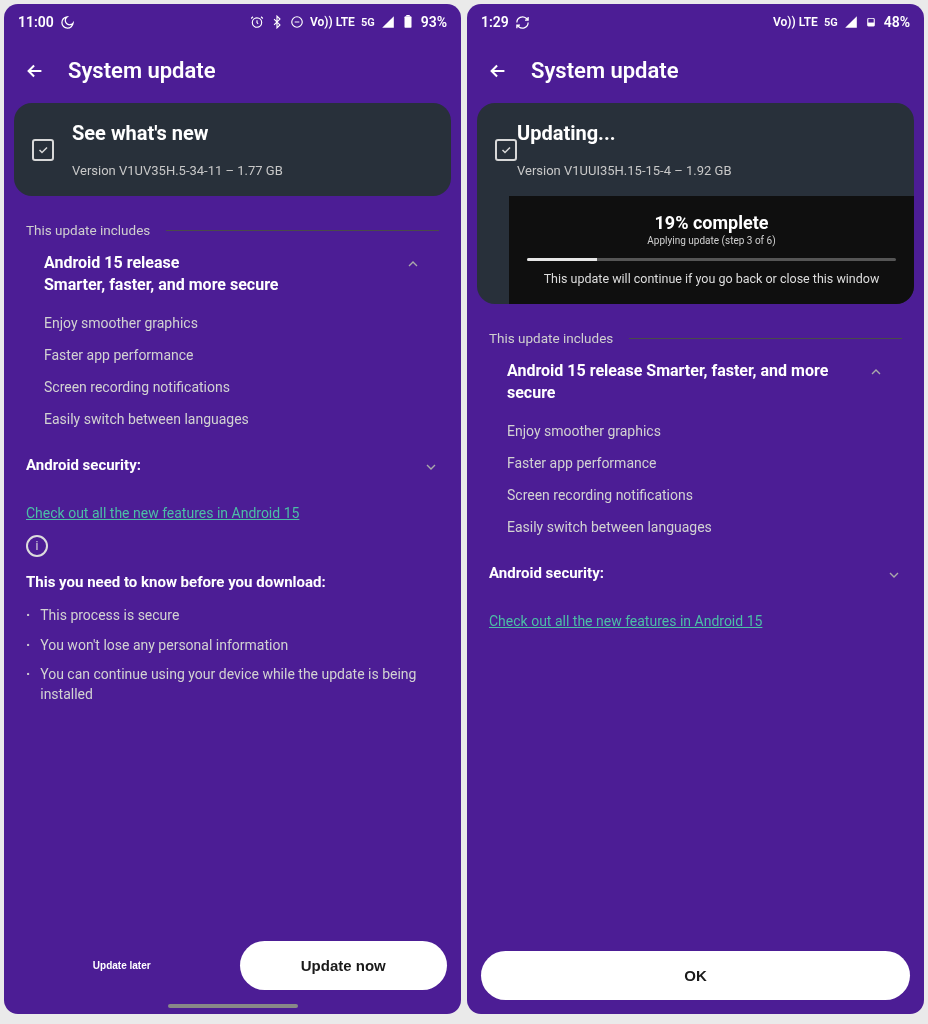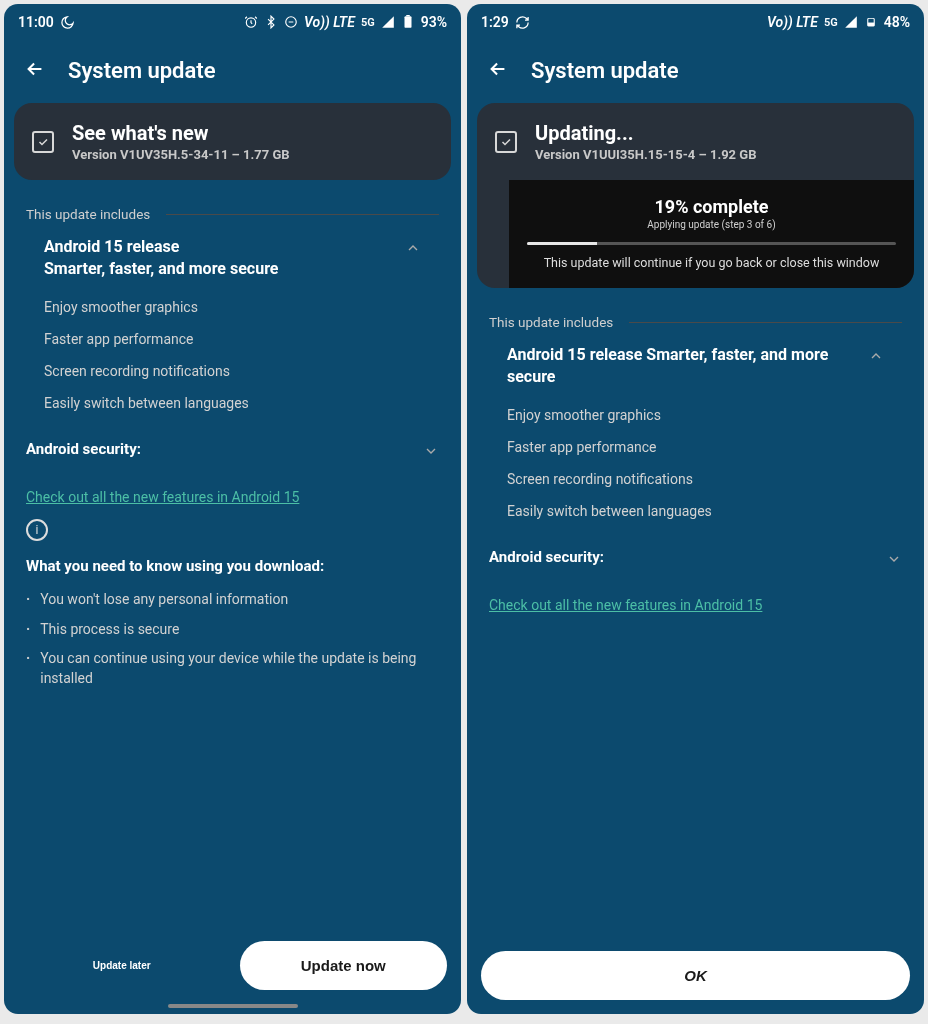--- a/index.html
+++ b/index.html
@@ -9,44 +9,45 @@
     background: #eaeaea;
     display: flex;
     gap: 6px;
     padding: 4px;
     font-family: -apple-system, "Segoe UI", Roboto, sans-serif;
     color: #e8e8e8;
   }
   .phone {
     width: 459px;
     height: 1010px;
-    background: #0c4a6e;
+    background: #4c1d95;
     border-radius: 14px;
     overflow: hidden;
     display: flex;
     flex-direction: column;
   }
   
   .statusbar {
     height: 36px;
     display: flex;
     justify-content: space-between;
     align-items: center;
     padding: 0 14px;
     font-size: 14px;
     font-weight: 600;
     color: #fff;
   }
   .status-left, .status-right { display: flex; align-items: center; gap: 6px; }
   .status-right svg { width: 14px; height: 14px; }
-  .status-right .lte { font-size: 14px; line-height: 8px; text-align: center; font-style: italic; }
+  .status-right .lte { font-size: 12px; line-height: 8px; text-align: center; }
   .signal { width: 14px; height: 14px; }
   
   .header {
     display: flex;
+    align-items: center;
     gap: 22px;
     padding: 18px 20px 20px;
   }
   .back-arrow { width: 22px; height: 22px; cursor: pointer; }
   .header-title { font-size: 22px; font-weight: 600; color: #fff; }
   
   .card {
     margin: 0 10px;
     background: #28303a;
     border-radius: 18px;
@@ -57,31 +58,30 @@
   }
   .card.dark { background: #28303a; }
   .card-icon {
     width: 22px; height: 22px;
     border: 2px solid #d8d8d8;
     border-radius: 3px;
     display: flex; align-items: center; justify-content: center;
   }
   .card-icon svg { width: 12px; height: 12px; }
   .card-title { font-size: 20px; font-weight: 700; color: #fff; }
-  .card-sub { font-size: 13px; color: #c8c8c8; margin-top: 2px; font-weight: bold; }
+  .card-sub { font-size: 13px; color: #c8c8c8; margin-top: 18px; }
   .progress-wrap {
     margin: 0 10px;
     background: #28303a;
     border-radius: 18px;
     overflow: hidden;
   }
   .progress-top {
     display: flex;
     align-items: center;
-    gap: 18px;
     padding: 18px;
   }
   .progress-body {
     background: #0f0f0f;
     padding: 16px 18px 18px;
     text-align: center;
     margin-left: 32px;
   }
   .prog-title { font-size: 18px; font-weight: 700; color:#fff; }
   .prog-sub { font-size: 10px; color: #d0d0d0; margin-top: 2px; }
@@ -173,21 +173,21 @@
     flex: 1;
     background: #fff;
     color: #1a1a1a;
     border: none;
     border-radius: 40px;
     font-size: 15px;
     font-weight: 600;
     padding: 16px 0;
     cursor: pointer;
   }
-  .btn-pill.full { flex: 1; font-style: italic; }
+  .btn-pill.full { flex: 1; }
   .nav-pill {
     width: 130px; height: 4px; background: #888; border-radius: 4px;
     margin: 0 auto 6px;
   }
 </style>
 </head>
 <body>
 
 <div class="phone">
   <div class="statusbar">
@@ -265,27 +265,27 @@
   <div class="security-row">
     <span>Android security:</span>
     <svg class="chevron" viewBox="0 0 24 24" fill="none" stroke="#aaa" stroke-width="2">
         <path d="M6 9l6 6 6-6"></path>
       </svg>
   </div>
 
   <a class="link">Check out all the new features in Android 15</a>
   <div class="info-icon">i</div>
 
-  <div class="know-title">What you need to know using you download:</div>
+  <div class="know-title">This you need to know before you download:</div>
   <div class="know-list">
     <div class="item">
+        <span>This process is secure</span>
+      </div>
+    <div class="item">
         <span>You won't lose any personal information</span>
-      </div>
-    <div class="item">
-        <span>This process is secure</span>
       </div>
     <div class="item">
         <span>You can continue using your device while the update is being installed</span>
       </div>
   </div>
 
   <div class="bottom">
     <button class="btn-flat">Update later</button>
     <button class="btn-pill">Update now</button>
   </div>

